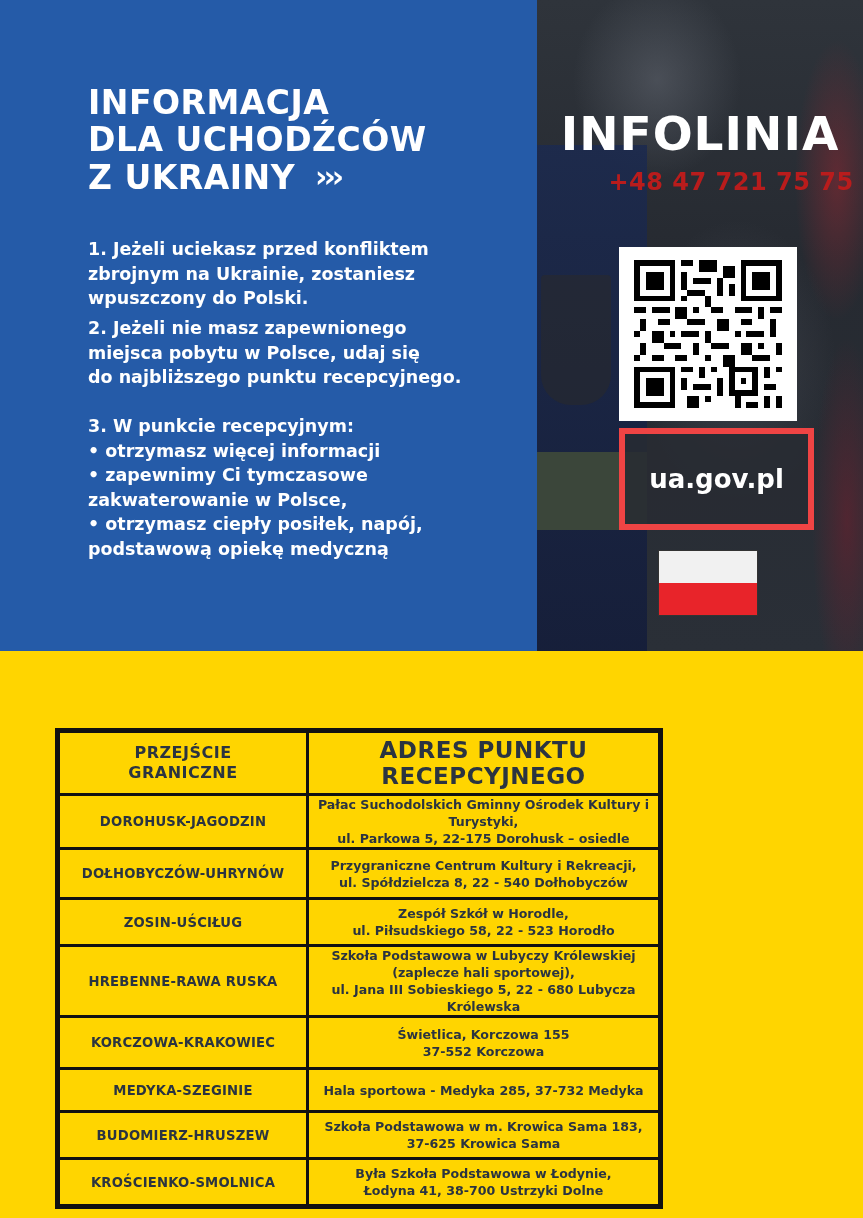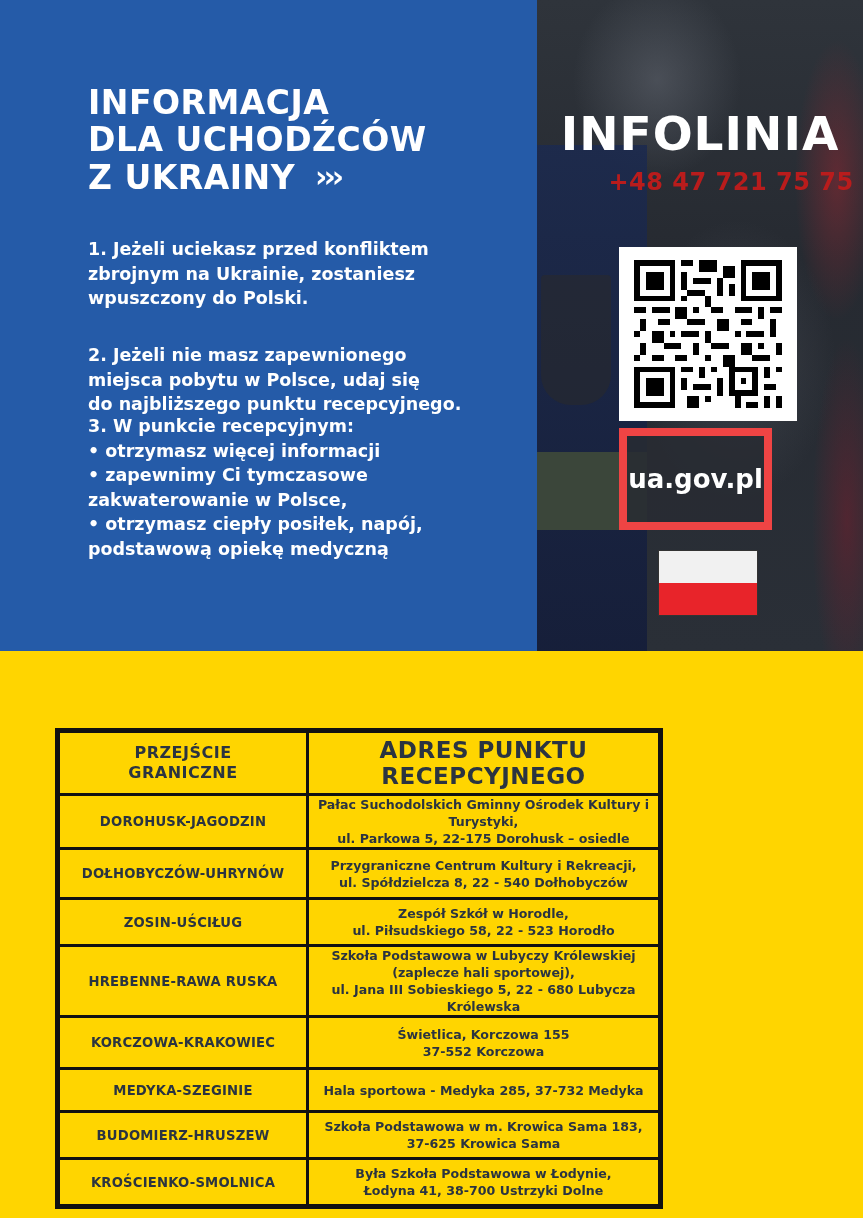--- a/index.html
+++ b/index.html
@@ -21,30 +21,30 @@
   .photo .pillar-crest { position: absolute; left: 4px; top: 275px; width: 70px; height: 130px; background: #2a2a2a; opacity: 0.55; border-radius: 4px 4px 30px 30px; }
   .photo .pillar-stripe { position: absolute; left: 0; top: 452px; width: 110px; height: 78px; background: #3f4a3a; opacity: 0.9; }
   .photo .pillar-num { position: absolute; left: 2px; top: 455px; font: bold 70px "DejaVu Serif", serif; color: #4b5f86; opacity: 0.8; letter-spacing: -6px; }
 
   .title { position: absolute; left: 88px; top: 84px; color: #fff; font-weight: bold; font-size: 33px; line-height: 37px; letter-spacing: 0.5px; }
   .title .line { display: block; white-space: nowrap; }
   .chevrons { display: inline-block; margin-left: 20px; font-size: 30px; letter-spacing: -4px; vertical-align: 2px; }
 
   .body-text { position: absolute; left: 88px; color: #fff; font-weight: bold; font-size: 17.5px; line-height: 24.6px; white-space: nowrap; }
   .p1 { top: 217px; margin-top: 20px; }
-  .p2 { top: 316px; margin-top: 27px; }
+  .p2 { top: 316px; }
   .p3 { top: 414px; }
 
   .infolinia { position: absolute; left: 537px; width: 326px; top: 106px; text-align: center; color: #fff; font-weight: bold; font-size: 47px; letter-spacing: 1px; }
   .phone { position: absolute; left: 537px; width: 388px; top: 168px; text-align: center; color: #b91c1c; font-weight: bold; font-size: 24px; letter-spacing: 0.5px; }
 
   .qr-box { position: absolute; left: 619px; top: 247px; width: 178px; height: 174px; background: #fff; padding: 13px 14px; }
   .qr-box svg { width: 150px; height: 148px; display: block; }
 
-  .url-box { position: absolute; left: 619px; top: 428px; width: 153px; height: 102px; border: 8px solid #ef4444; background: rgba(40,44,50,0.85); display: flex; align-items: center; justify-content: center; }
+  .url-box { position: absolute; left: 619px; top: 428px; width: 195px; height: 102px; border: 6px solid #ef4444; background: rgba(40,44,50,0.85); display: flex; align-items: center; justify-content: center; }
   .url-box span { color: #fff; font-weight: bold; font-size: 26px; }
 
   .pl-flag { position: absolute; left: 658px; top: 550px; width: 100px; height: 66px; border: 1px solid #333; }
   .pl-flag .w { height: 50%; background: #f1f1f1; }
   .pl-flag .r { height: 50%; background: #e8242a; }
 
   table.crossings { position: absolute; left: 55px; top: 728px; width: 608px; height: 470px; border-collapse: collapse; border: 5px solid #111; color: #2b3440; }
   table.crossings td, table.crossings th { border: 3px solid #111; text-align: center; vertical-align: middle; font-weight: bold; }
   table.crossings th.c1 { width: 250px; font-size: 16px; line-height: 20px; letter-spacing: 0.5px; }
   table.crossings th.c2 { font-size: 23px; letter-spacing: 0.5px; }

